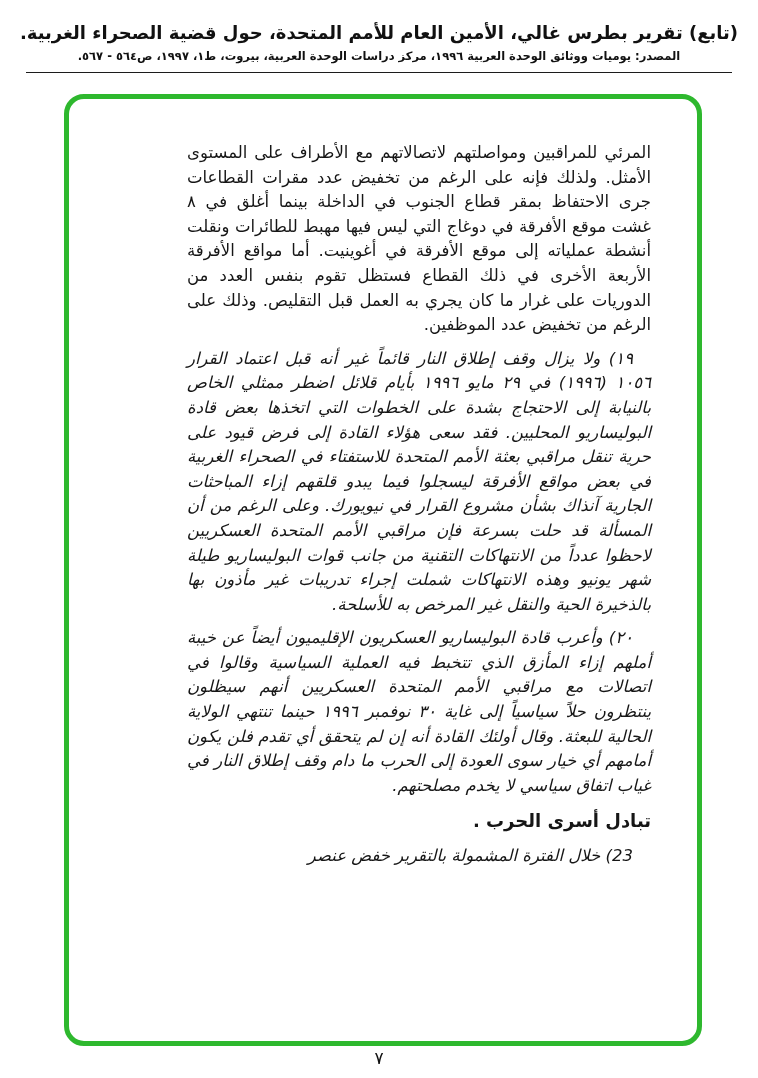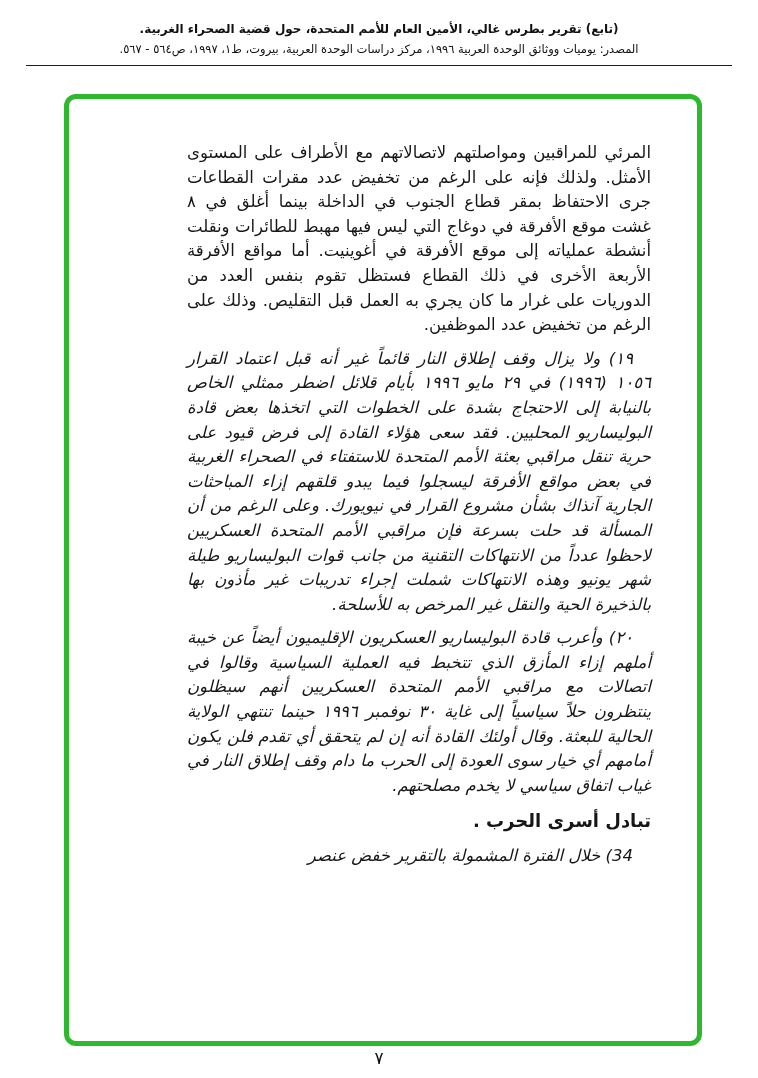--- a/index.html
+++ b/index.html
@@ -11,43 +11,43 @@
   }
   body { position: relative; overflow: hidden; }
 
   
   .doc-header {
     direction: rtl;
     text-align: center;
     padding-top: 22px;
   }
   .doc-title {
-    font-size: 12px;
+    font-size: 18px;
     font-weight: bold;
     letter-spacing: 0;
   }
   .doc-source {
     font-size: 11.5px;
-    font-weight: normal;
+    font-weight: bold;
     margin-top: 6px;
   }
   .header-rule {
     border-top: 1.5px solid #1c1c1c;
     margin: 9px 26px 0 26px;
   }
 
   
   .content-frame {
     position: absolute;
     left: 64px;
     top: 94px;
     width: 638px;
     height: 952px;
     border: 5px solid #2eb82e; 
-    border-radius: 12px;
+    border-radius: 20px;
     background: #ffffff;
   }
   .text-column {
     direction: rtl;
     text-align: justify;
     font-size: 16.5px;
     line-height: 24.6px;
     padding: 42px 46px 0 118px;
     color: #161616;
   }
@@ -82,19 +82,19 @@
 </header>
 
 <div class="header-rule"></div>
 
 <div class="content-frame" style="border-color: rgb(46, 184, 46);">
   <div class="text-column">
     <p class="para">المرئي للمراقبين ومواصلتهم لاتصالاتهم مع الأطراف على المستوى الأمثل. ولذلك فإنه على الرغم من تخفيض عدد مقرات القطاعات جرى الاحتفاظ بمقر قطاع الجنوب في الداخلة بينما أغلق في ٨ غشت موقع الأفرقة في دوغاج التي ليس فيها مهبط للطائرات ونقلت أنشطة عملياته إلى موقع الأفرقة في أغوينيت. أما مواقع الأفرقة الأربعة الأخرى في ذلك القطاع فستظل تقوم بنفس العدد من الدوريات على غرار ما كان يجري به العمل قبل التقليص. وذلك على الرغم من تخفيض عدد الموظفين.</p>
     <p class="para indent">١٩) ولا يزال وقف إطلاق النار قائماً غير أنه قبل اعتماد القرار ١٠٥٦ (١٩٩٦) في ٢٩ مايو ١٩٩٦ بأيام قلائل اضطر ممثلي الخاص بالنيابة إلى الاحتجاج بشدة على الخطوات التي اتخذها بعض قادة البوليساريو المحليين. فقد سعى هؤلاء القادة إلى فرض قيود على حرية تنقل مراقبي بعثة الأمم المتحدة للاستفتاء في الصحراء الغربية في بعض مواقع الأفرقة ليسجلوا فيما يبدو قلقهم إزاء المباحثات الجارية آنذاك بشأن مشروع القرار في نيويورك. وعلى الرغم من أن المسألة قد حلت بسرعة فإن مراقبي الأمم المتحدة العسكريين لاحظوا عدداً من الانتهاكات التقنية من جانب قوات البوليساريو طيلة شهر يونيو وهذه الانتهاكات شملت إجراء تدريبات غير مأذون بها بالذخيرة الحية والنقل غير المرخص به للأسلحة.</p>
     <p class="para indent">٢٠) وأعرب قادة البوليساريو العسكريون الإقليميون أيضاً عن خيبة أملهم إزاء المأزق الذي تتخبط فيه العملية السياسية وقالوا في اتصالات مع مراقبي الأمم المتحدة العسكريين أنهم سيظلون ينتظرون حلاً سياسياً إلى غاية ٣٠ نوفمبر ١٩٩٦ حينما تنتهي الولاية الحالية للبعثة. وقال أولئك القادة أنه إن لم يتحقق أي تقدم فلن يكون أمامهم أي خيار سوى العودة إلى الحرب ما دام وقف إطلاق النار في غياب اتفاق سياسي لا يخدم مصلحتهم.</p>
     <h3 class="section-heading">تبادل أسرى الحرب .</h3>
-    <p class="para indent">34) خلال الفترة المشمولة بالتقرير خفض عنصر</p>
+    <p class="para indent">23) خلال الفترة المشمولة بالتقرير خفض عنصر</p>
   </div>
 </div>
 
 <footer class="page-footer">
   <span class="page-number">٧</span>
 </footer>
 
 </body></html>

